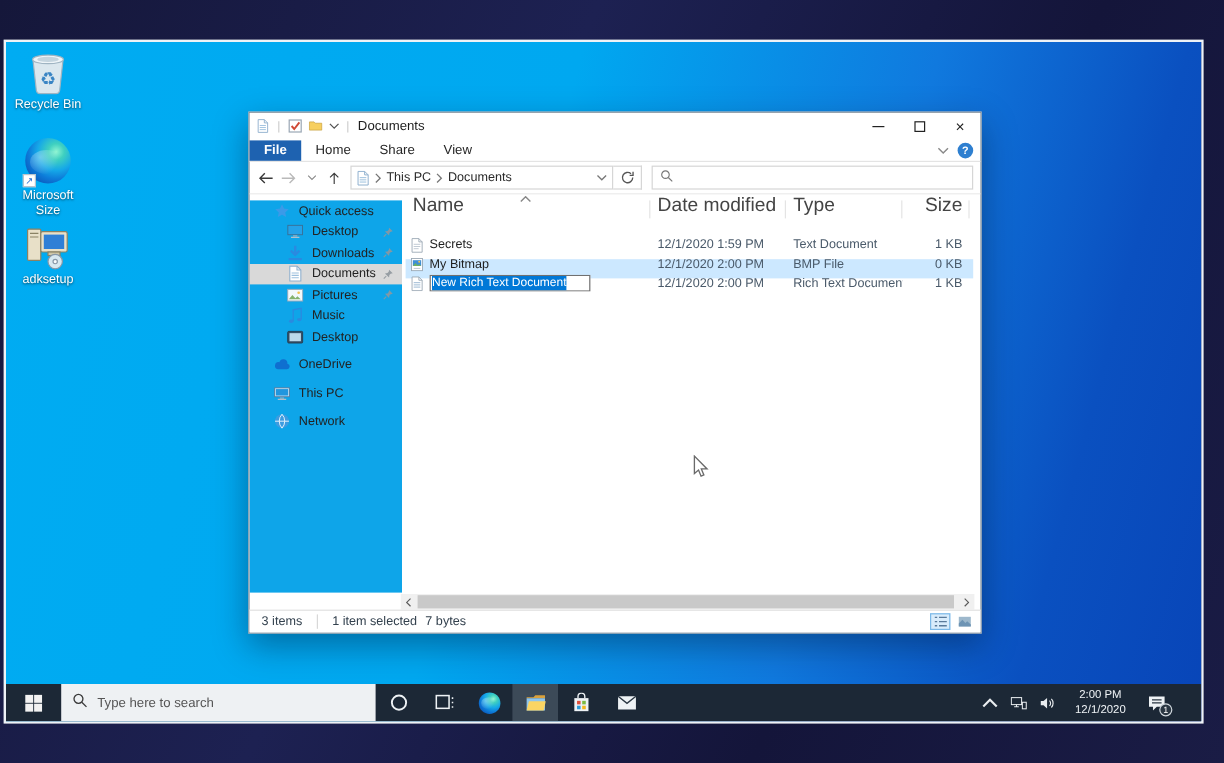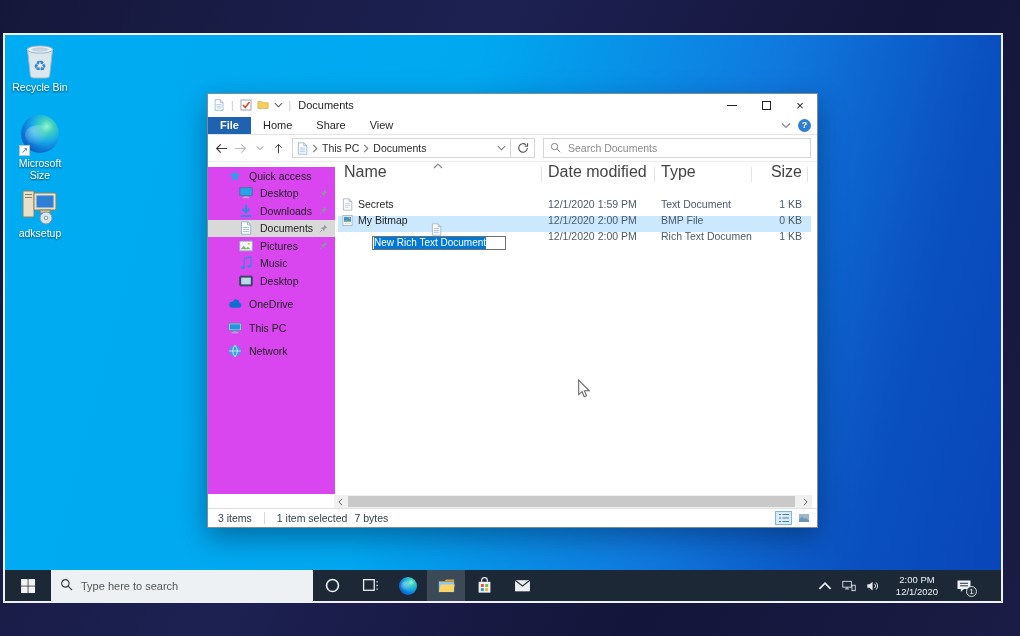--- a/index.html
+++ b/index.html
@@ -73,21 +73,21 @@
   .refreshbox svg { width:12px; height:12px; display:block; }
   .searchbox { margin-left:8px; height:20px; flex:1; border:1px solid #d6d6d6; background:#fff;
     display:flex; align-items:center; padding:0 6px; color:#8a8a8a; }
   .searchbox svg { width:11px; height:11px; flex:none; color:#777; }
   .searchbox input { border:none; outline:none; background:transparent; margin-left:7px; width:100%;
     font-family:inherit; font-size:10.5px; color:#444; }
   .searchbox input::placeholder { color:#8a8a8a; }
 
   .winmain { position:absolute; top:69px; left:0; right:0; bottom:33px; overflow:hidden; }
 
-  .navpane { position:absolute; left:0; top:4px; width:127px; bottom:0; background:#d946ef; }
+  .navpane { position:absolute; left:0; top:4px; width:127px; bottom:0; background:#0ea5e9; }
   .nav-item { position:relative; height:17.5px; display:flex; align-items:center; font-size:10.5px; color:#222; }
   .nav-item.sel { background:#d9d9d9; }
   .nav-item.gap { margin-top:6px; }
   .nav-item .nicon { width:14px; height:14px; flex:none; }
   .nav-item .nicon svg { width:100%; height:100%; display:block; }
   .nav-item .nlabel { margin-left:7px; white-space:nowrap; }
   .nav-item .npin { position:absolute; right:7px; width:9px; height:9px; opacity:.9; }
   .nav-item .npin svg { width:100%; height:100%; display:block; }
   .lvl0 { padding-left:20px; }
   .lvl1 { padding-left:31px; }
@@ -308,21 +308,20 @@
               <svg viewBox="0 0 14 14">
                 <path d="M12 7a5 5 0 1 1-1.7-3.8" fill="none" stroke="currentColor" stroke-width="1.3"></path>
                 <path d="M12.3 1.4v3.4H9" fill="none" stroke="currentColor" stroke-width="1.3"></path>
               </svg>
             </div>
           <div class="searchbox">
             <span id="search-glass"><svg viewBox="0 0 14 14">
                   <circle cx="5.8" cy="5.8" r="4" fill="none" stroke="currentColor" stroke-width="1.2"></circle>
                   <path d="M8.8 8.8L13 13" stroke="currentColor" stroke-width="1.2"></path>
                 </svg></span>
-            <input type="text" placeholder="Search Documents" style="">
           </div>
         </div>
 
         <div class="winmain">
           <div class="navpane" id="navpane">
               <div class="nav-item lvl0">
                 <span class="nicon">
                   <svg viewBox="0 0 14 14">
                     <path d="M7 1.2l1.7 3.6 3.9.5-2.9 2.7.8 3.8L7 9.9l-3.5 1.9.8-3.8L1.4 5.3l3.9-.5z" fill="#3b9ae8"></path>
                   </svg>
@@ -479,21 +478,21 @@
                         <path d="M3 10.5h6" stroke="#b9c4cf" stroke-width=".8"></path>
                       </svg>
                     </span>
                     <span class="fname">My Bitmap</span>
                   </div>
                   <div class="fcell c-dim" style="width: 113px;">12/1/2020 2:00 PM</div>
                   <div class="fcell c-dim" style="width: 97px;">BMP File</div>
                   <div class="fcell c-dim c-size" style="width: 56px;">0 KB</div>
                 </div>
                 <div class="frow sel">
-                  <div class="fcell c-name" style="width: 204px; flex-direction: column;">
+                  <div class="fcell c-name" style="width: 204px;">
                     <span class="ficon">
                       <svg viewBox="0 0 12 14">
                         <path d="M1.5 .8h6.2l3 3v9.4H1.5z" fill="#fff" stroke="#9aa7b4" stroke-width=".8"></path>
                         <path d="M7.7 .8v3h3" fill="none" stroke="#9aa7b4" stroke-width=".8"></path>
                         <path d="M3 6h6M3 8h6M3 10h6" stroke="#8fb0ce" stroke-width=".8"></path>
                       </svg>
                     </span>
                     <div class="editbox">
                       <span class="selkt">New Rich Text Document</span>
                     </div>

